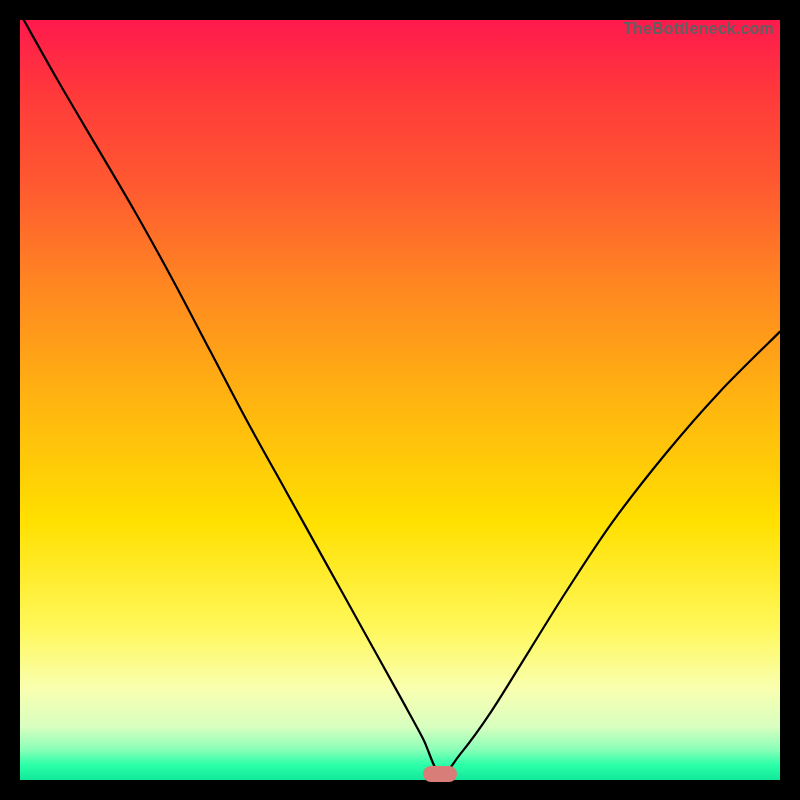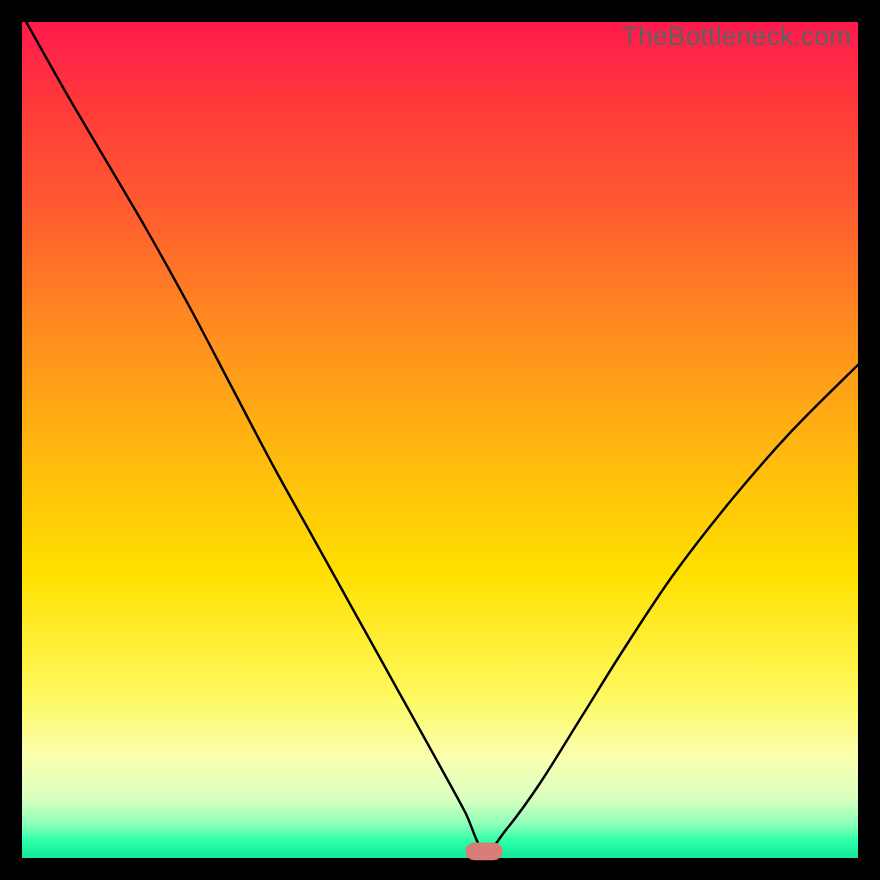--- a/index.html
+++ b/index.html
@@ -35,22 +35,22 @@
       #d8ffc0 93%,
       #8affb8 96%,
       #2bffa8 98%,
       #11e89a 100%
     );
   }
   .watermark {
     position: absolute;
     top: 0px;
     right: 6px;
-    font-size: 24px;
-    font-weight: 400;
+    font-size: 16px;
+    font-weight: 700;
     color: #606060;
     letter-spacing: 0.2px;
     user-select: none;
   }
   svg.curve {
     position: absolute;
     left: 0;
     top: 0;
     width: 760px;
     height: 760px;

